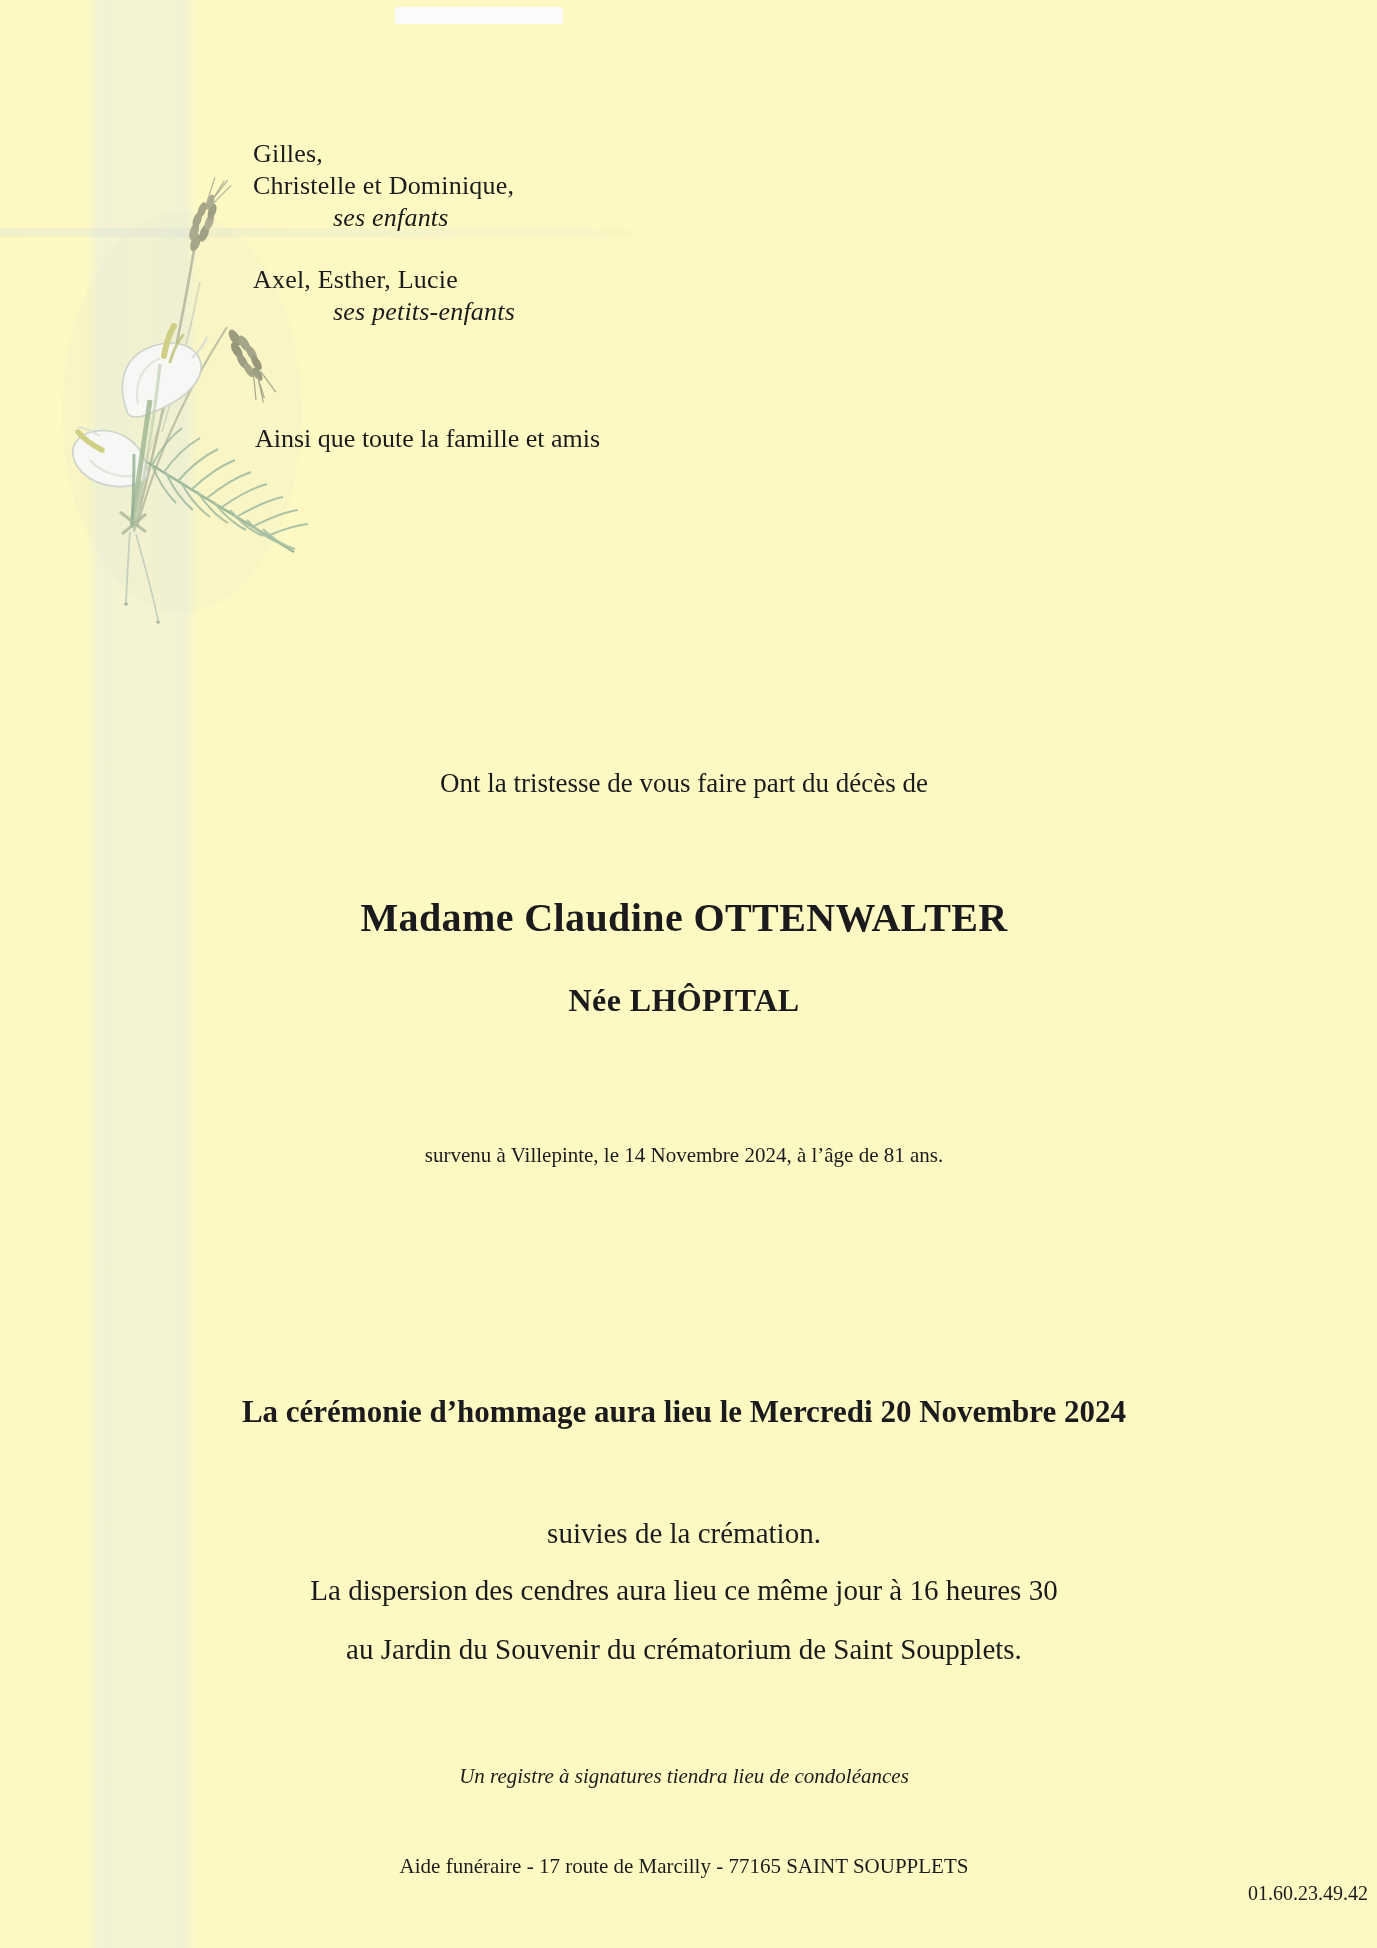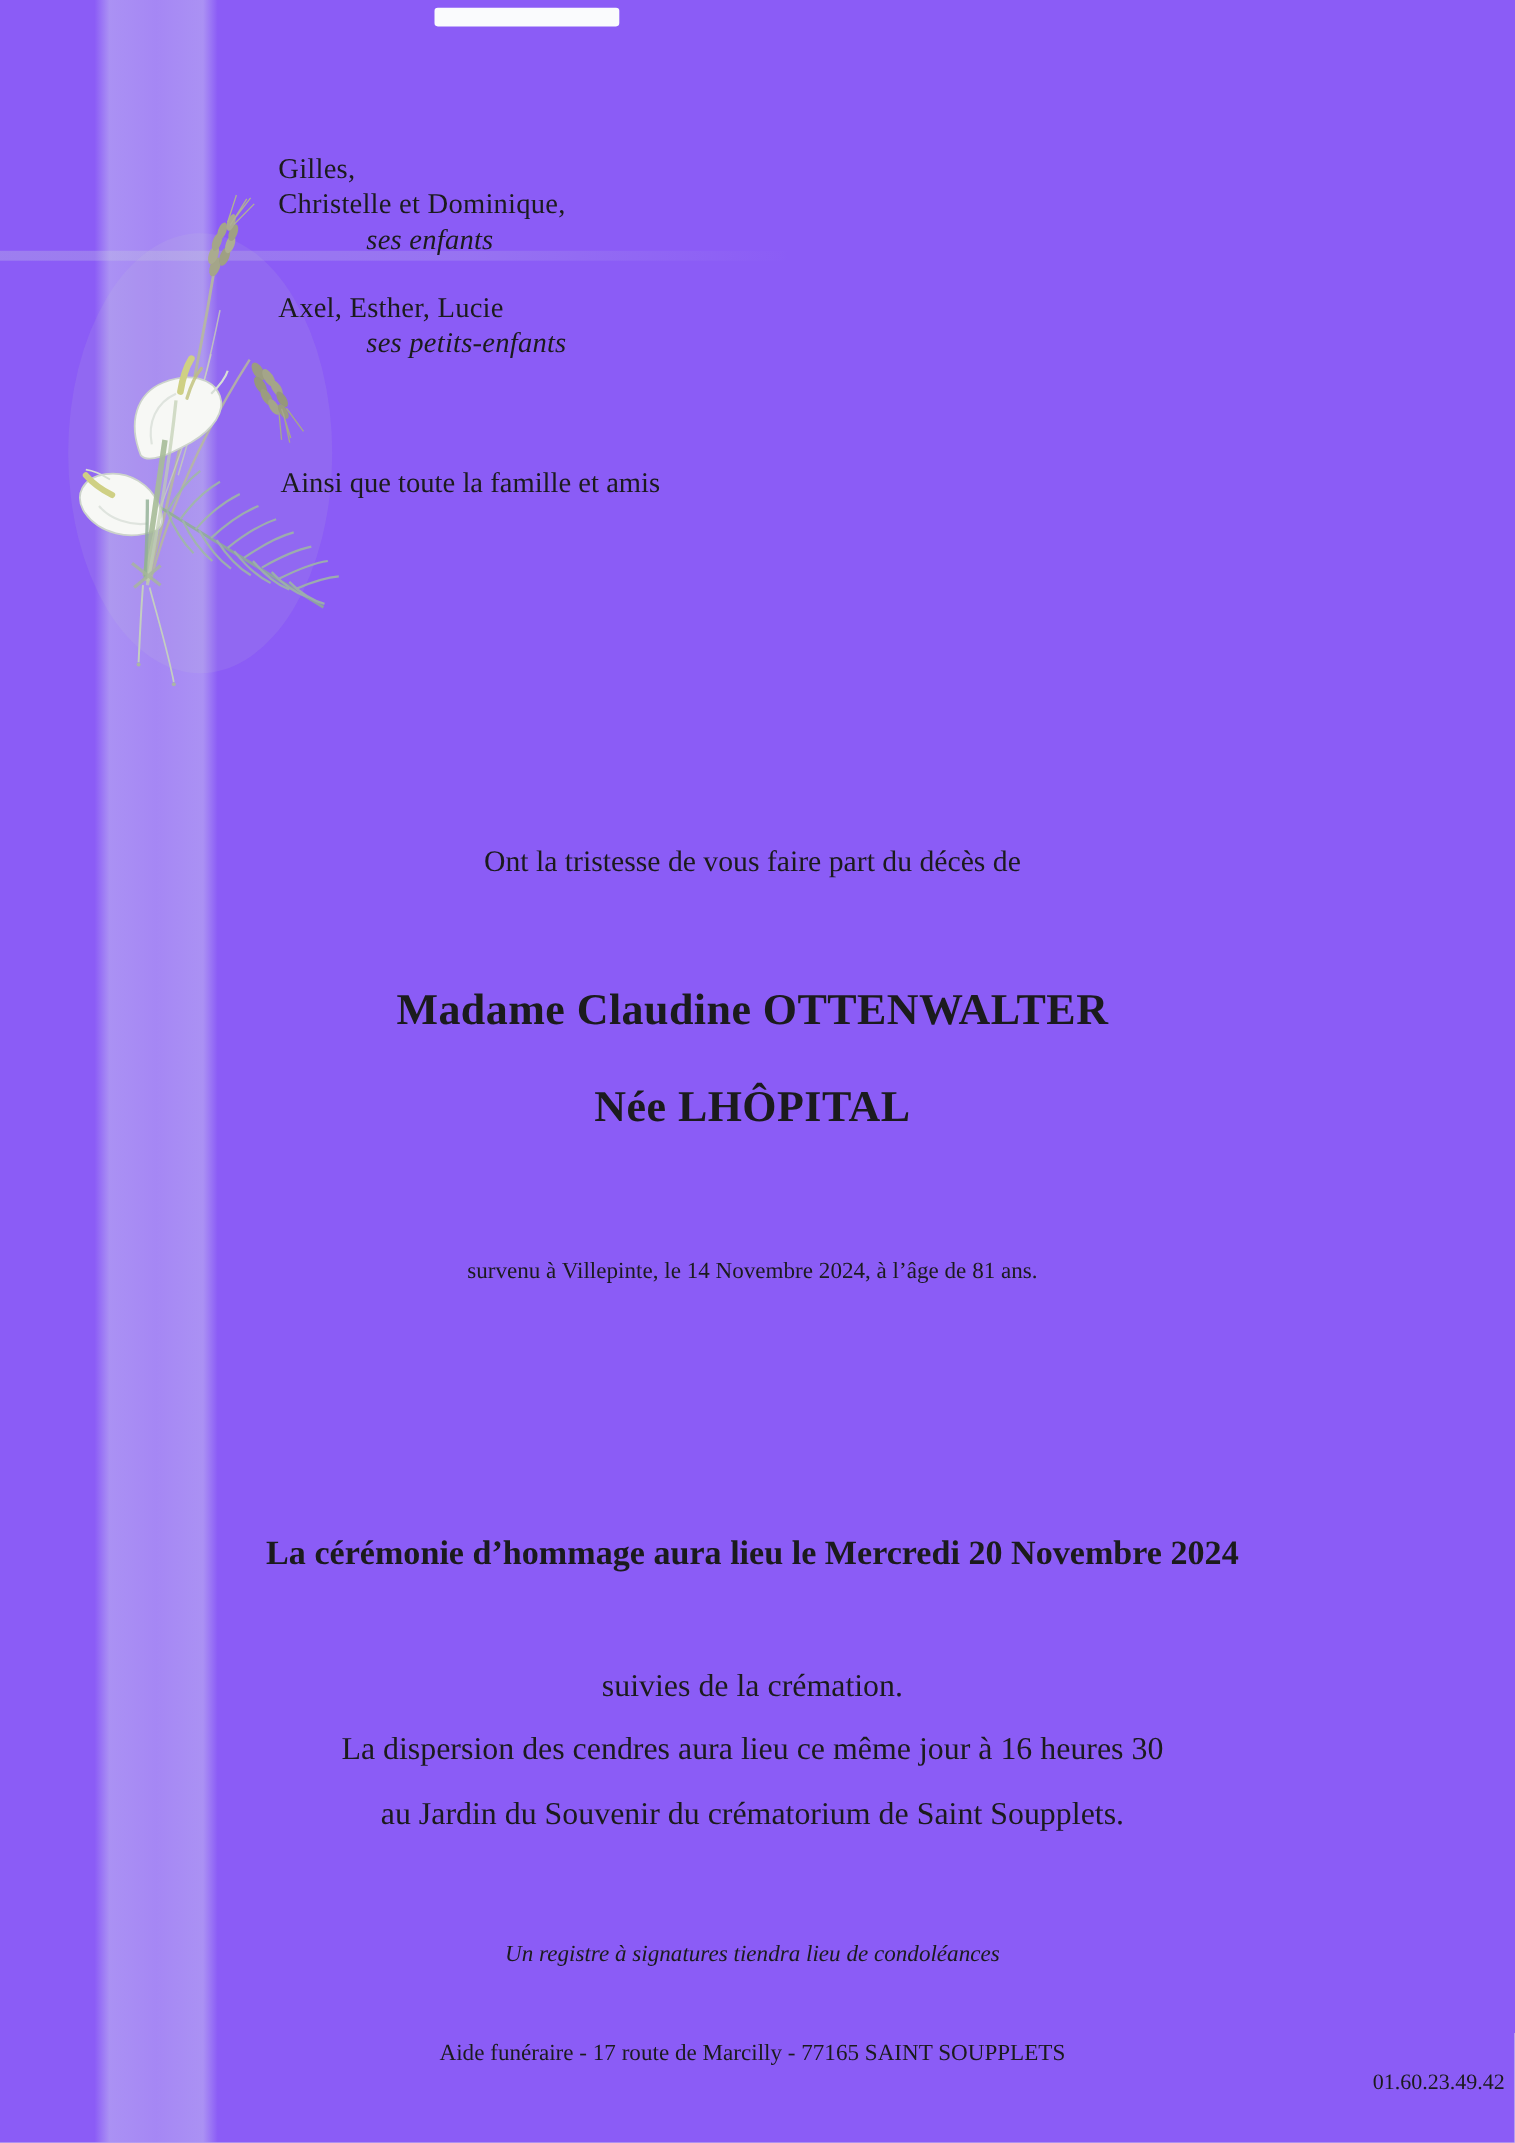--- a/index.html
+++ b/index.html
@@ -5,21 +5,21 @@
   html, body {
     margin: 0;
     padding: 0;
     background: #e8e8e8;
   }
   .page {
     position: relative;
     width: 1377px;
     height: 1948px;
     margin: 0 auto;
-    background: #8b5cf6;
+    background: #fef9c3;
     overflow: hidden;
     font-family: "Liberation Serif", "DejaVu Serif", serif;
     color: #1b1b1d;
   }
   
   .scan-band {
     position: absolute;
     left: 86px;
     top: 0;
     width: 112px;
@@ -82,21 +82,21 @@
   }
   .center-col {
     position: absolute;
     left: 0;
     width: 1368px;
     text-align: center;
     white-space: nowrap;
   }
   .intro-line   { top: 768px;  font-size: 27px; }
   .deceased-name{ top: 894px;  font-size: 40px; font-weight: bold; letter-spacing: 0.4px; }
-  .maiden-name  { top: 982px;  font-size: 40px; font-weight: bold; letter-spacing: 0.4px; }
+  .maiden-name  { top: 982px;  font-size: 32px; font-weight: bold; letter-spacing: 0.4px; }
   .death-info   { top: 1143px; font-size: 21px; }
   .cer-b1       { top: 1394px; font-size: 31px; font-weight: bold; }
   .cer-b2       { top: 1458px; font-size: 31px; font-weight: bold; }
   .cer-r1       { top: 1517px; font-size: 29px; }
   .cer-r2       { top: 1574px; font-size: 29px; }
   .cer-r3       { top: 1633px; font-size: 29px; }
   .register-note{ top: 1764px; font-size: 21px; font-style: italic; }
   .footer-addr  { top: 1854px; font-size: 21px; }
   .footer-phone { top: 1882px; font-size: 20px; text-align: right; }
 </style>

